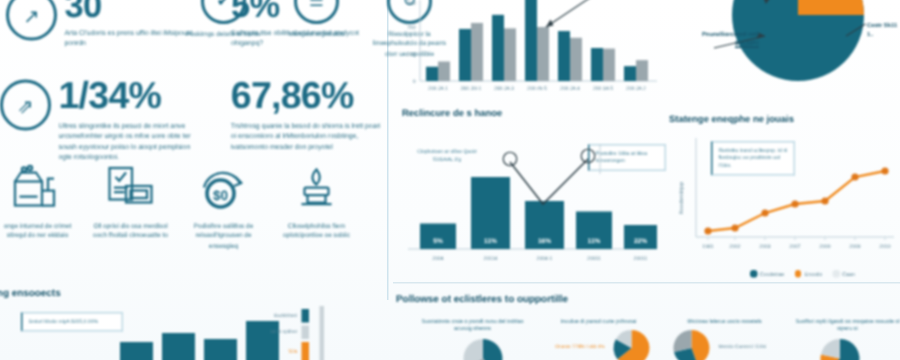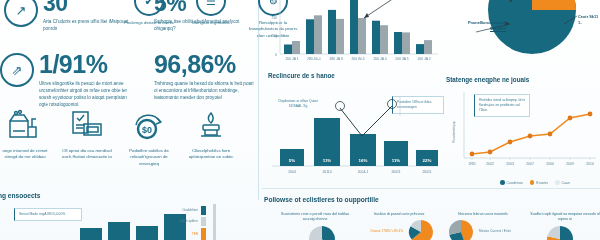--- a/index.html
+++ b/index.html
@@ -104,27 +104,27 @@
         <div class="cap">Riesolppicor la linwephuloutcio da pearrs clorr uer opoliibie</div>
       </div>
     </div>
 
     <div class="stat-row" style="left:0px;top:52px;gap:14px;">
       <div class="stat">
         <div class="ring">
             <span class="glyph">⇗</span>
           </div>
         <div>
-          <div class="bignum lg">1/91%</div>
+          <div class="bignum lg">1/34%</div>
           <div class="captxt" style="max-width:96px;">Ultres sIingontike ils pesuci de miort anve urcsmefonhter uirgoti os mfoe uore obte ter soush eyyotoour poiiso lo aioqot pemplsion ogte rotsologoontoi.</div>
         </div>
       </div>
       <div class="stat" style="margin-left:6px;">
         <div>
-          <div class="bignum lg">96,86%</div>
+          <div class="bignum lg">67,86%</div>
           <div class="captxt" style="max-width:105px;">Trshtrosg quanie la besod do shiorra is lrett poari oi ensconiioro al lrMtenboriulon rosbtinge, ivatsomonto mesder don proyotel</div>
         </div>
       </div>
     </div>
 
     <div class="icon-row" style="left:-6px;top:108px;">
       <div class="icon-cell">
         <div class="line-ico">
           <svg width="38" height="34" viewBox="0 0 38 34" fill="none" stroke="#1d6b85" stroke-width="1.5">
             <rect x="4" y="12" width="18" height="16"></rect>

